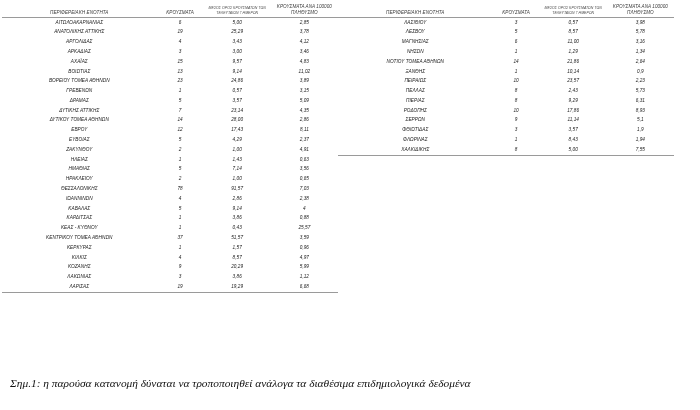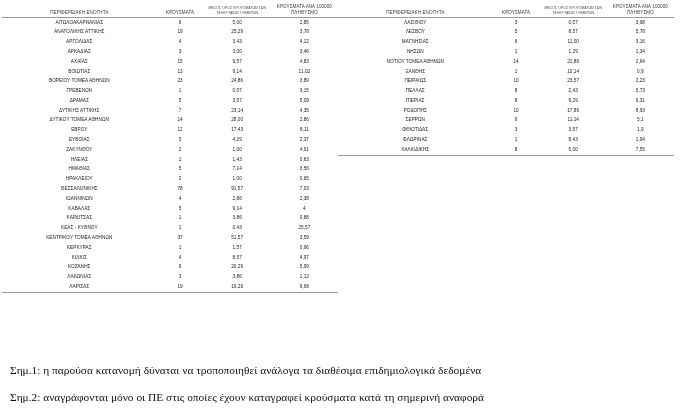--- a/index.html
+++ b/index.html
@@ -13,20 +13,21 @@
     font-family: "Liberation Sans", sans-serif;
     color: #111111;
     overflow: hidden;
   }
   .page {
     position: relative;
     width: 676px;
     height: 410px;
     box-sizing: border-box;
     padding: 4px 2px 0 2px;
+    font-style: italic;
   }
   .tables {
     display: flex;
     flex-direction: row;
     align-items: flex-start;
     width: 100%;
   }
   .table-wrap {
     width: 350px;
     box-sizing: border-box;
@@ -388,16 +389,15 @@
               <td>7,55</td>
             </tr>
           </tbody>
       </table>
     </div>
 
   </div>
 
   <div class="notes">
     <div class="note note-1">Σημ.1: η παρούσα κατανομή δύναται να τροποποιηθεί ανάλογα τα διαθέσιμα επιδημιολογικά δεδομένα</div>
-    <div class="note note-2">Σημ.2: αναγράφονται μόνο οι ΠΕ στις οποίες έχουν καταγραφεί κρούσματα κατά τη σημερινή αναφορά</div>
   </div>
 
 </div>
 
 </body></html>

